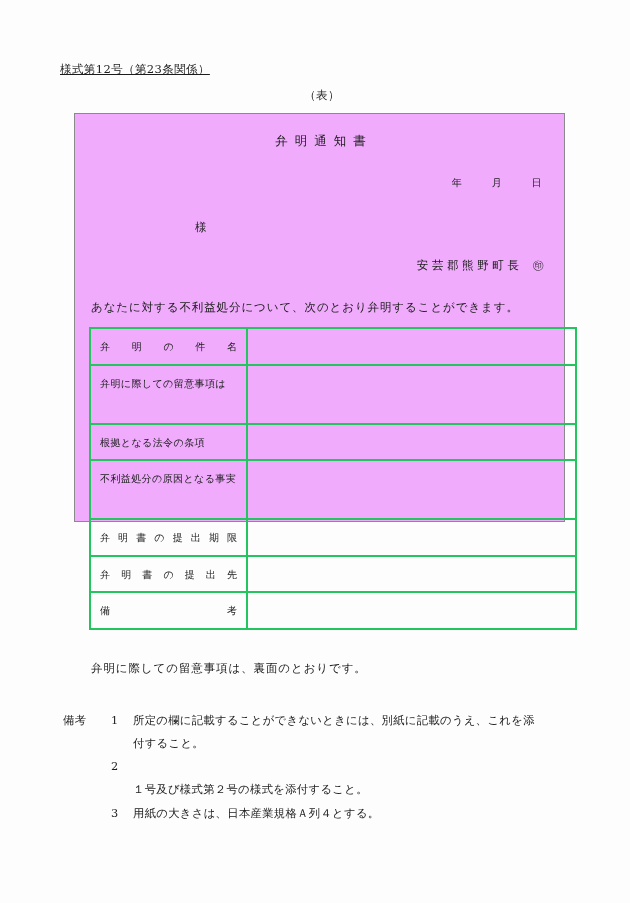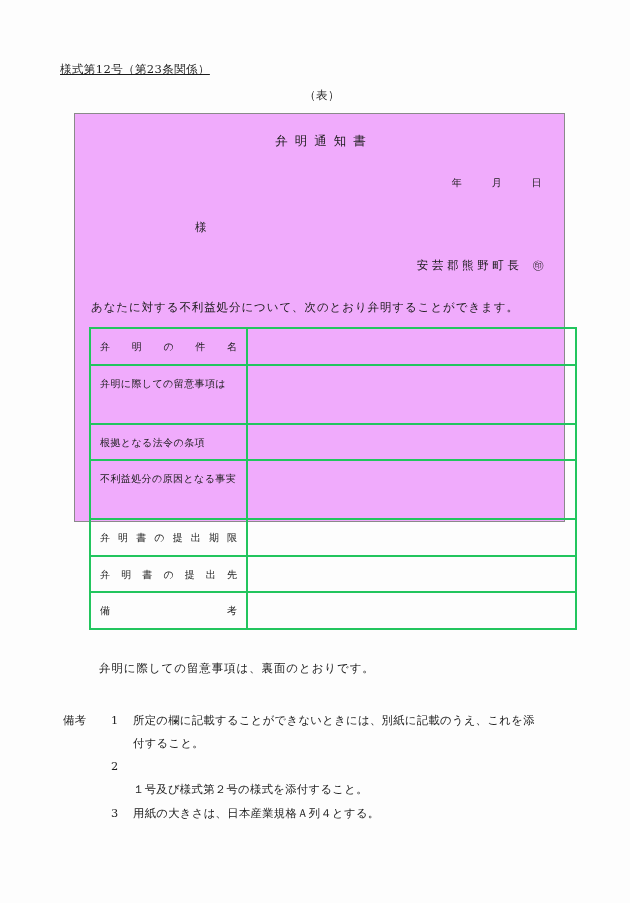--- a/index.html
+++ b/index.html
@@ -140,21 +140,20 @@
   .r-tall { height: 59px; }
   .r-short { height: 31px; }
 
   .closing-note {
     position: absolute;
     left: 16px;
     top: 547px;
     font-size: 11.5px;
     letter-spacing: 0.9px;
     white-space: nowrap;
-    margin-left: 8px;
   }
 
   
   .notes {
     position: absolute;
     left: 63px;
     top: 709px;
     width: 520px;
     font-size: 11.3px;
     line-height: 2.05;

